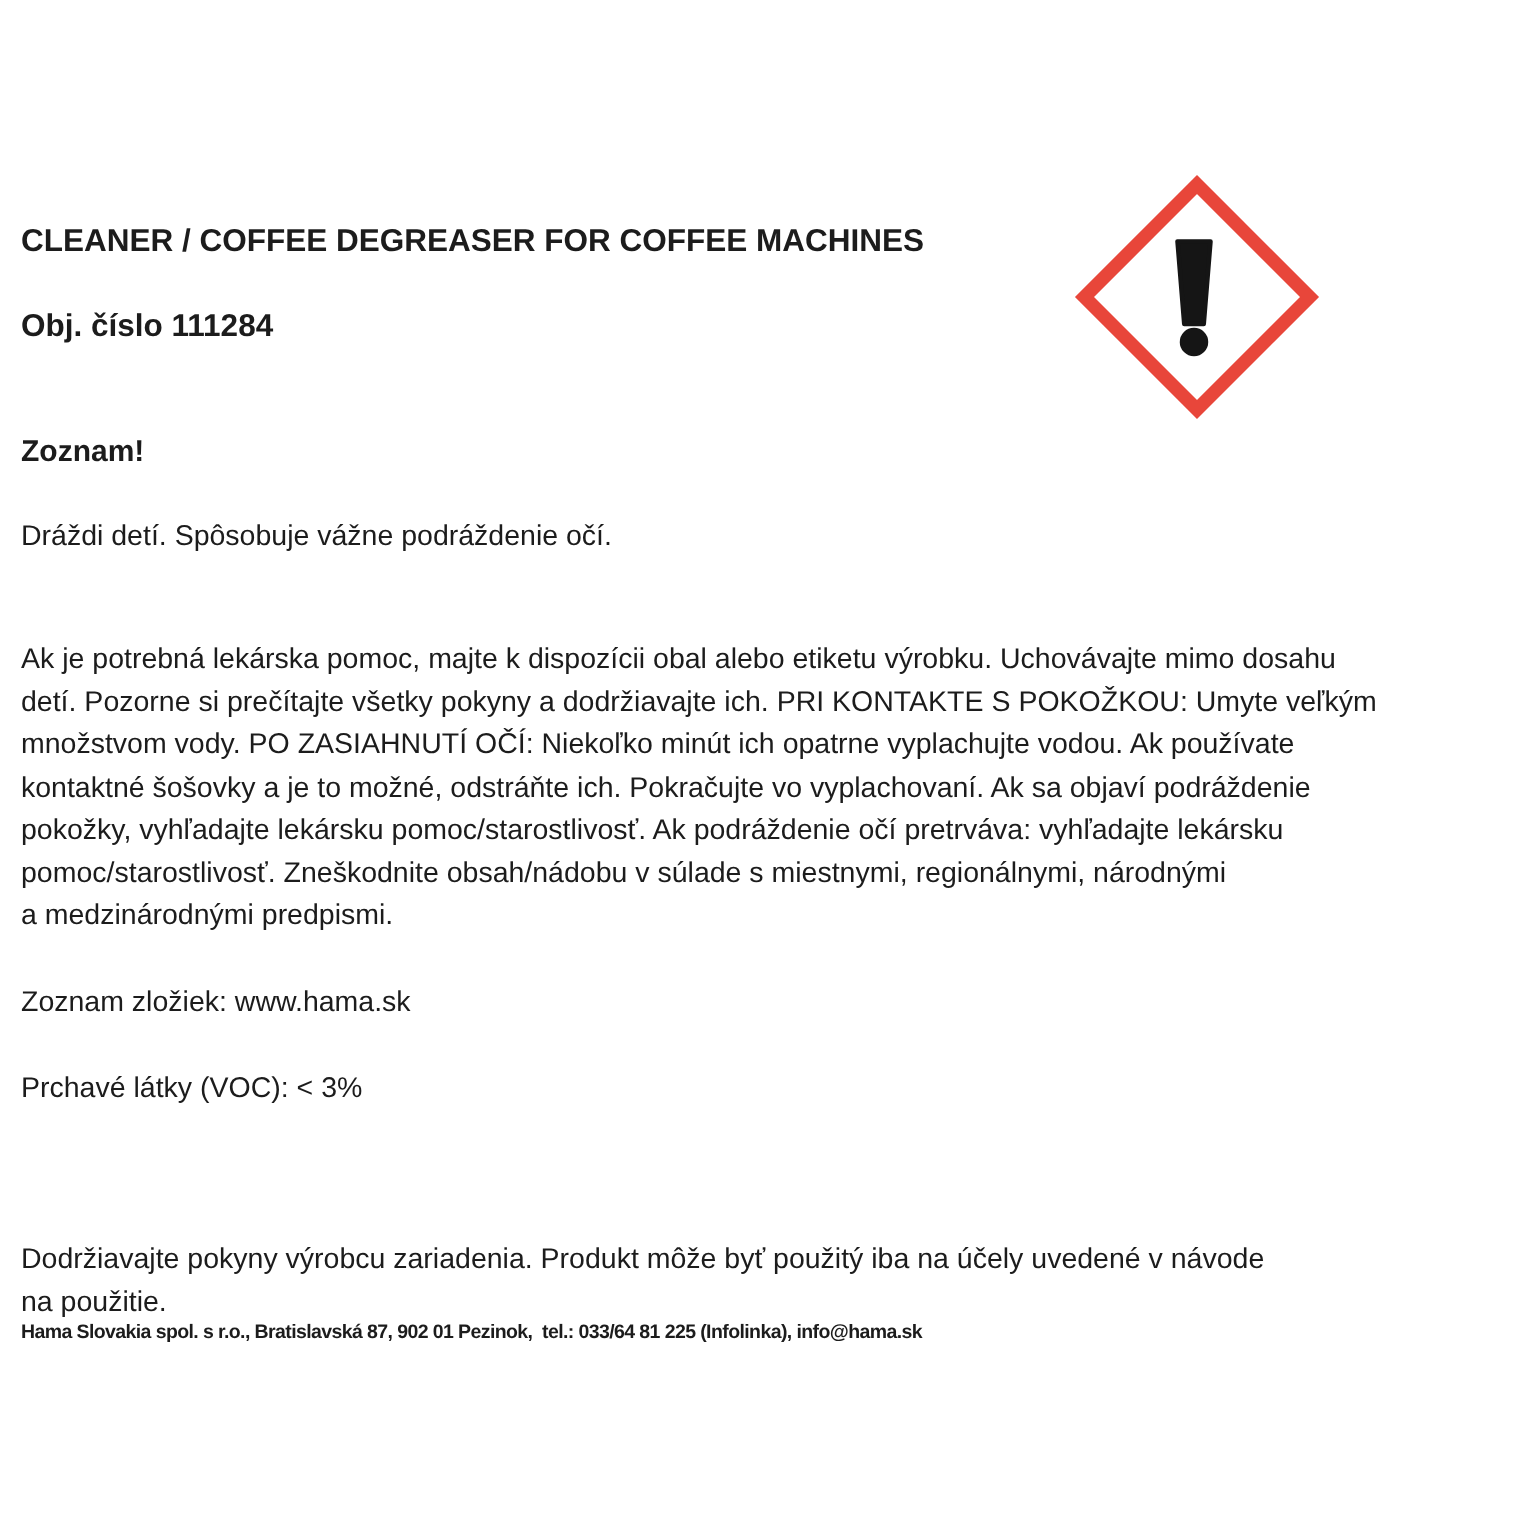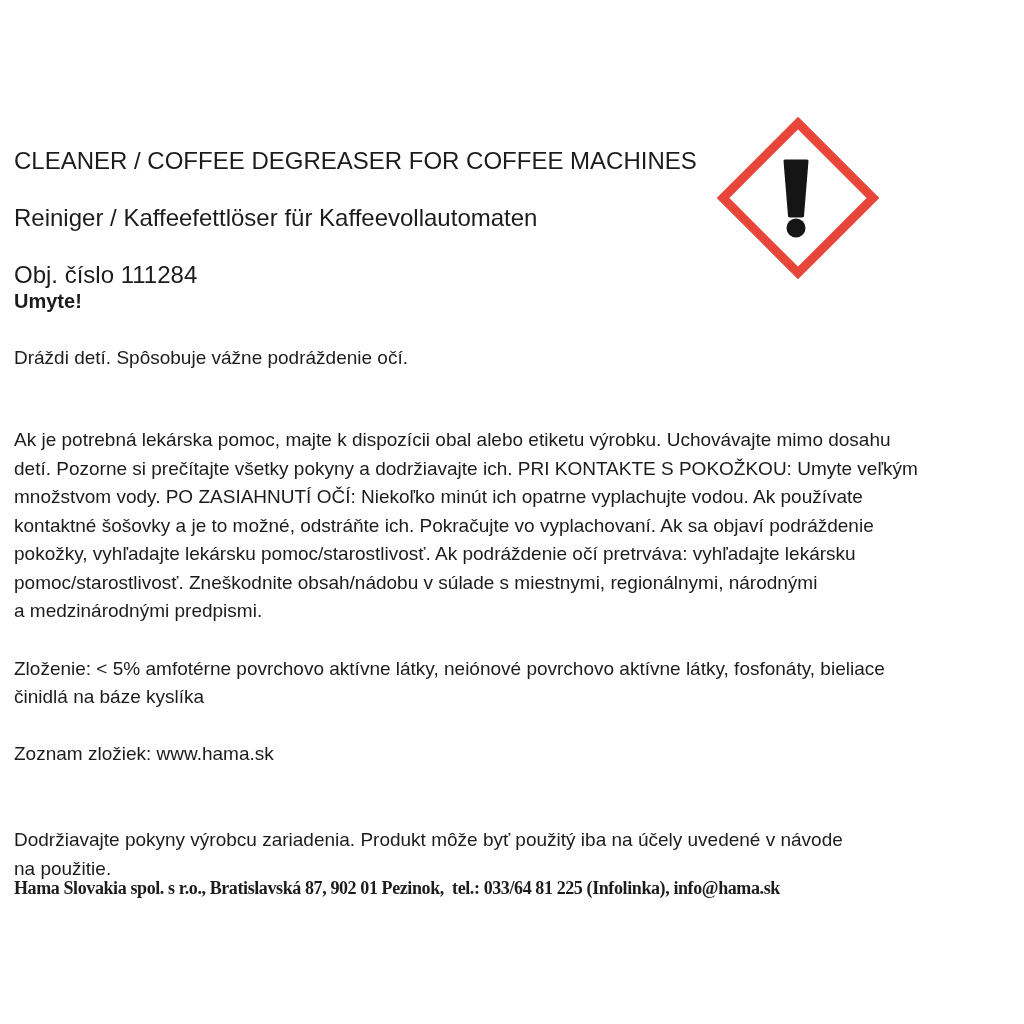--- a/index.html
+++ b/index.html
@@ -15,77 +15,74 @@
   }
   .block {
     position: absolute;
     left: 14px;
     width: 1002px;
     font-size: 19px;
     line-height: 28.5px;
     white-space: pre-line;
   }
   .header-block { top: 118px; }
-  .header-block .hline { font-size: 24px; line-height: 28.5px; font-weight: normal; white-space: pre; }
+  .header-block .hline { font-size: 21px; line-height: 28.5px; font-weight: bold; white-space: pre; }
   .signal-word { top: 287px; font-size: 20px; font-weight: bold; }
   .hazard { top: 344px; }
   .precautionary { top: 400px; margin-top: 26px; }
   .composition { top: 626px; }
   .usage { top: 802px; margin-top: 24px; }
   .contact { top: 845px; }
   .contact .cline {
-    font-size: 18px;
+    font-size: 13px;
     line-height: 28.5px;
     font-weight: bold;
     letter-spacing: -0.4px;
     white-space: pre;
-    font-family: Liberation Serif, serif;
   }
   .pictogram {
     position: absolute;
     left: 716px;
     top: 116px;
     width: 164px;
     height: 164px;
   }
   .pictogram svg { display: block; width: 100%; height: 100%; }
 </style>
 </head>
 <body>
 
 <div class="block header-block">
   <div class="hline">CLEANER / COFFEE DEGREASER FOR COFFEE MACHINES</div>
-  <div class="hline">Reiniger / Kaffeefettlöser für Kaffeevollautomaten</div>
   <div class="hline">Obj. číslo 111284</div>
 </div>
 
 <div class="pictogram">
   <svg viewBox="0 0 164 164" xmlns="http://www.w3.org/2000/svg">
     <polygon points="82,7 157,82 82,157 7,82" fill="#ffffff" stroke="#e8463a" stroke-width="9" stroke-linejoin="miter"></polygon>
     <path d="M69 45 h22 l-4.5 55 h-13 z" fill="#151515" stroke="#151515" stroke-width="3" stroke-linejoin="round"></path>
     <circle cx="80" cy="112" r="9.5" fill="#151515"></circle>
   </svg>
 </div>
 
-<div class="block signal-word">Umyte!</div>
+<div class="block signal-word">Zoznam!</div>
 
 <div class="block hazard">Dráždi detí. Spôsobuje vážne podráždenie očí.</div>
 
 <div class="block precautionary">Ak je potrebná lekárska pomoc, majte k dispozícii obal alebo etiketu výrobku. Uchovávajte mimo dosahu
 detí. Pozorne si prečítajte všetky pokyny a dodržiavajte ich. PRI KONTAKTE S POKOŽKOU: Umyte veľkým
 množstvom vody. PO ZASIAHNUTÍ OČÍ: Niekoľko minút ich opatrne vyplachujte vodou. Ak používate
 kontaktné šošovky a je to možné, odstráňte ich. Pokračujte vo vyplachovaní. Ak sa objaví podráždenie
 pokožky, vyhľadajte lekársku pomoc/starostlivosť. Ak podráždenie očí pretrváva: vyhľadajte lekársku
 pomoc/starostlivosť. Zneškodnite obsah/nádobu v súlade s miestnymi, regionálnymi, národnými
 a medzinárodnými predpismi.</div>
 
 <div class="block composition">
-  <div style="white-space: pre-line;">Zloženie: &lt; 5% amfotérne povrchovo aktívne látky, neiónové povrchovo aktívne látky, fosfonáty, bieliace
-činidlá na báze kyslíka</div>
   <div>Zoznam zložiek: www.hama.sk</div>
+  <div>Prchavé látky (VOC): &lt; 3%</div>
 </div>
 
 <div class="block usage">Dodržiavajte pokyny výrobcu zariadenia. Produkt môže byť použitý iba na účely uvedené v návode
 na použitie.</div>
 
 <div class="block contact">
   <div class="cline">Hama Slovakia spol. s r.o., Bratislavská 87, 902 01 Pezinok,  tel.: 033/64 81 225 (Infolinka), info@hama.sk</div>
 </div>
 
 </body></html>

